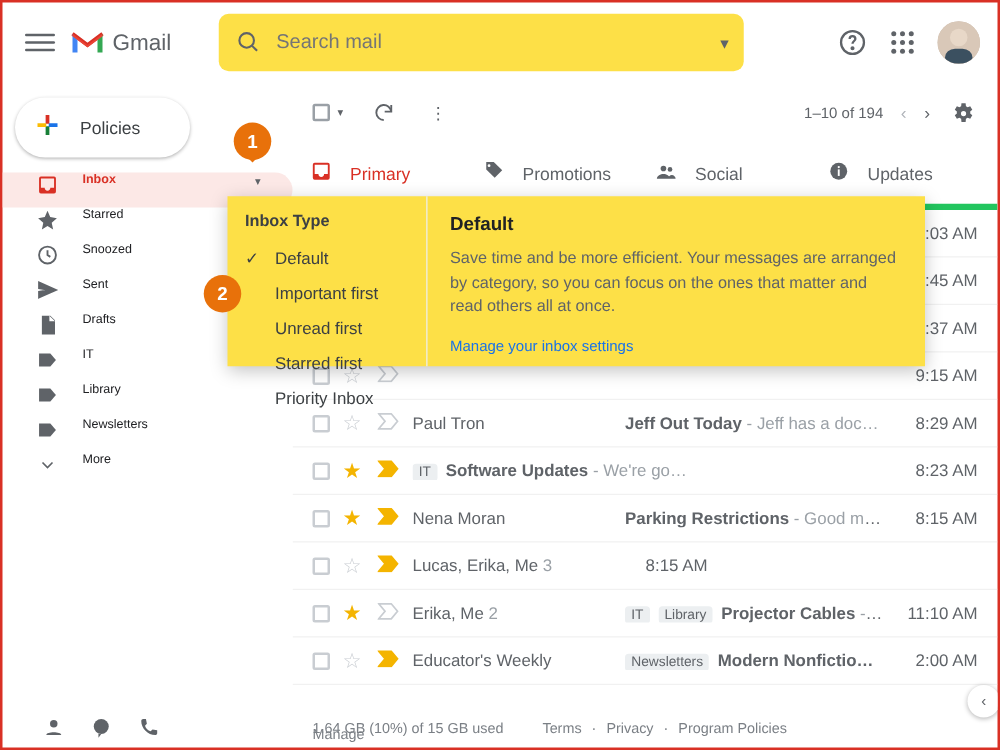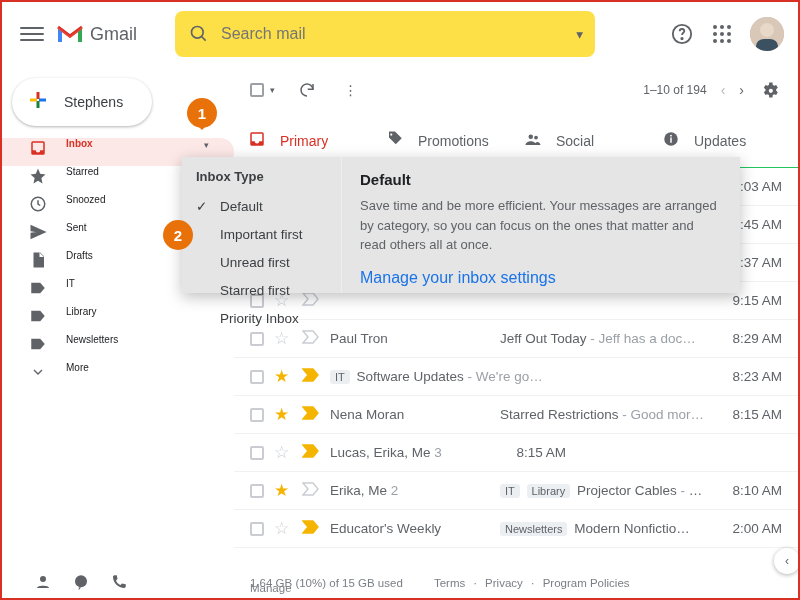--- a/index.html
+++ b/index.html
@@ -30,52 +30,52 @@
 .nav li.active .nicon{color:#d93025;}
 .nicon{width:20px;height:20px;color:#5f6368;display:flex;align-items:center;justify-content:center;}
 
 .main{position:absolute;left:232px;right:0;top:64px;bottom:30px;display:flex;flex-direction:column;}
 .toolbar{height:48px;display:flex;align-items:center;padding:0 16px;gap:20px;color:#5f6368;}
 .checkbox{width:14px;height:14px;border:2px solid #9aa0a6;border-radius:2px;}
 .toolbar .dd-small{font-size:9px;margin-left:-14px;}
 .toolbar .right{margin-left:auto;display:flex;align-items:center;gap:14px;font-size:12px;}
 .chev{font-size:14px;color:#b0b4ba;}
 
-.cats{height:54px;display:flex;align-items:center;border-bottom:1px solid #22c55e;}
+.cats{height:54px;display:flex;align-items:center;border-bottom:5px solid #22c55e;}
 .cat{flex:0 0 138px;height:100%;display:flex;align-items:center;gap:14px;padding-left:14px;color:#5f6368;cursor:pointer;font-size:14px;position:relative;}
 .cat.active{color:#d93025;}
 .cat.active::after{content:"";position:absolute;left:0;right:8px;bottom:0;height:3px;background:#d93025;}
 
 .rows{flex:1;overflow:hidden;}
 .row{height:38px;display:flex;align-items:center;padding:0 16px 0 16px;border-bottom:1px solid #f1f1f1;gap:10px;font-size:13.5px;color:#5f6368;}
 .row .cb{width:14px;height:14px;border:2px solid #c9cdd2;border-radius:2px;flex-shrink:0;}
 .row .star{width:18px;color:#c9cdd2;font-size:17px;flex-shrink:0;}
 .row .star.on{color:#f4b400;}
 .row .imp{flex-shrink:0;}
 .row .sender{width:160px;flex-shrink:0;white-space:nowrap;overflow:hidden;text-overflow:ellipsis;}
 .row .subj{flex:1;white-space:nowrap;overflow:hidden;text-overflow:ellipsis;}
 .row .subj .tag{background:#eceff1;color:#5f6368;font-size:11px;padding:1px 5px;border-radius:3px;margin-right:3px;}
-.row .subj b{color:#5f6368;font-weight:400;}
+.row .subj b{color:#5f6368;font-weight:700;}
 .row .subj .snip{color:#9aa0a6;}
 .row .time{width:66px;text-align:right;flex-shrink:0;}
 
 .footer{position:absolute;left:232px;right:0;bottom:0;height:30px;display:flex;align-items:center;padding:0 16px;font-size:11.5px;color:#7a7f85;gap:6px;}
 .footer .dot{margin:0 2px;}
 .footer a{color:#7a7f85;text-decoration:none;}
 .sfoot{position:absolute;left:0;bottom:0;height:30px;width:232px;display:flex;align-items:center;gap:20px;padding-left:32px;color:#5f6368;}
 
-.popup{position:absolute;left:180px;top:155px;width:558px;height:136px;background:#e5e5e5;box-shadow:0 4px 14px rgba(0,0,0,0.25);display:flex;z-index:10;}
+.popup{position:absolute;left:180px;top:155px;width:558px;height:136px;background:#fde047;box-shadow:0 4px 14px rgba(0,0,0,0.25);display:flex;z-index:10;}
 .popup .left{width:160px;border-right:1px solid #eee;padding:12px 0 10px 0;}
 .popup .left h4{font-size:13px;font-weight:600;color:#3c4043;padding:0 0 8px 14px;}
 .popup .left .opt{height:28px;display:flex;align-items:center;padding-left:14px;gap:10px;font-size:13.5px;color:#3c4043;cursor:pointer;}
 .popup .left .opt .chk{width:14px;display:inline-block;}
 .popup .right{flex:1;padding:14px 18px;}
 .popup .right h3{font-size:15px;margin-bottom:8px;color:#202124;}
 .popup .right p{font-size:13px;color:#5f6368;line-height:1.5;margin-bottom:14px;}
-.popup .right a{color:#1a73e8;font-size:16px;text-decoration:none;}
+.popup .right a{color:#1a73e8;font-size:12px;text-decoration:none;}
 
 .callout{position:absolute;width:30px;height:30px;border-radius:50%;background:#e8710a;color:#fff;display:flex;align-items:center;justify-content:center;font-weight:bold;font-size:15px;z-index:20;}
 .callout.tail::after{content:"";position:absolute;bottom:-8px;left:50%;transform:translateX(-50%);border:6px solid transparent;border-top-color:#e8710a;}
 .c1{left:185px;top:96px;}
 .c2{left:161px;top:218px;}
 .fab{position:absolute;right:-2px;bottom:24px;width:26px;height:26px;border-radius:50%;background:#fff;box-shadow:0 1px 4px rgba(0,0,0,.3);display:flex;align-items:center;justify-content:center;color:#5f6368;font-size:12px;}
 .inbox-dd{position:absolute;left:202px;top:138px;font-size:9px;color:#5f6368;}
 .imp-marker{display:inline-block;}
 .imp-marker svg{display:block;}
 </style>
@@ -139,21 +139,21 @@
 </div>
 
 <div class="sidebar">
   <div class="compose">
     <span class="plus"><svg width="24" height="24" viewBox="0 0 24 24">
           <line x1="12" y1="4" x2="12" y2="11" stroke="#d93025" stroke-width="3"></line>
           <line x1="12" y1="13" x2="12" y2="20" stroke="#188038" stroke-width="3"></line>
           <line x1="4" y1="12" x2="11" y2="12" stroke="#fbbc04" stroke-width="3"></line>
           <line x1="13" y1="12" x2="20" y2="12" stroke="#1a73e8" stroke-width="3"></line>
         </svg></span>
-    <span>Stephens</span>
+    <span>Policies</span>
   </div>
   <ul class="nav" id="nav">
       <li class="active">
         <span class="nicon">
           <svg width="18" height="18" viewBox="0 0 24 24" fill="currentColor">
             <path d="M19 3H5a2 2 0 00-2 2v14a2 2 0 002 2h14a2 2 0 002-2V5a2 2 0 00-2-2zm0 12h-4a3 3 0 01-6 0H5V5h14z"></path>
           </svg>
         </span>
         <span>Inbox</span>
       </li>
@@ -338,41 +338,41 @@
         <span class="subj"><span class="tag">IT</span> <b>Software Updates</b><span class="snip"> - We're go…</span></span>
         <span class="time">8:23 AM</span>
       </div>
       <div class="row">
         <span class="cb"></span>
         <span class="star on">★</span>
         <span class="imp"><span class="imp-marker"><svg width="18" height="14" viewBox="0 0 18 14">
               <path d="M1 1h10l5 6-5 6H1l5-6z" fill="#f4b400" stroke="#f4b400" stroke-width="1.4"></path>
             </svg></span></span>
         <span class="sender">Nena Moran</span>
-        <span class="subj"> <b>Starred Restrictions</b><span class="snip"> - Good mor…</span></span>
+        <span class="subj"> <b>Parking Restrictions</b><span class="snip"> - Good mor…</span></span>
         <span class="time">8:15 AM</span>
       </div>
       <div class="row">
         <span class="cb"></span>
         <span class="star ">☆</span>
         <span class="imp"><span class="imp-marker"><svg width="18" height="14" viewBox="0 0 18 14">
               <path d="M1 1h10l5 6-5 6H1l5-6z" fill="#f4b400" stroke="#f4b400" stroke-width="1.4"></path>
             </svg></span></span>
         <span class="sender">Lucas, Erika, Me <span style="color:#9aa0a6">3</span></span>
         <span class="time">8:15 AM</span>
       </div>
       <div class="row">
         <span class="cb"></span>
         <span class="star on">★</span>
         <span class="imp"><span class="imp-marker"><svg width="18" height="14" viewBox="0 0 18 14">
               <path d="M1 1h10l5 6-5 6H1l5-6z" fill="none" stroke="#c9cdd2" stroke-width="1.4"></path>
             </svg></span></span>
         <span class="sender">Erika, Me <span style="color:#9aa0a6">2</span></span>
         <span class="subj"><span class="tag">IT</span> <span class="tag">Library</span> <b>Projector Cables</b><span class="snip"> - M…</span></span>
-        <span class="time">8:10 AM</span>
+        <span class="time">11:10 AM</span>
       </div>
       <div class="row">
         <span class="cb"></span>
         <span class="star ">☆</span>
         <span class="imp"><span class="imp-marker"><svg width="18" height="14" viewBox="0 0 18 14">
               <path d="M1 1h10l5 6-5 6H1l5-6z" fill="#f4b400" stroke="#f4b400" stroke-width="1.4"></path>
             </svg></span></span>
         <span class="sender">Educator's Weekly</span>
         <span class="subj"><span class="tag">Newsletters</span> <b>Modern Nonfictio…</b><span class="snip"></span></span>
         <span class="time">2:00 AM</span>

